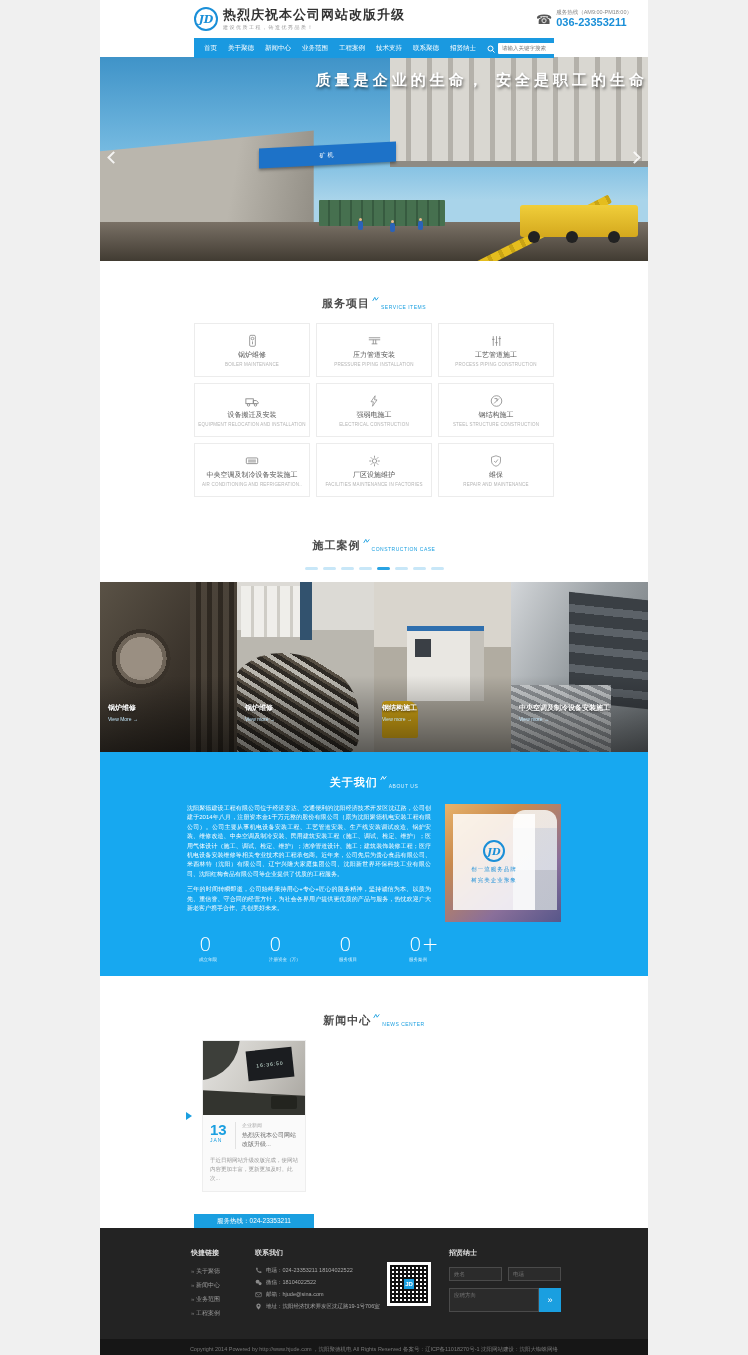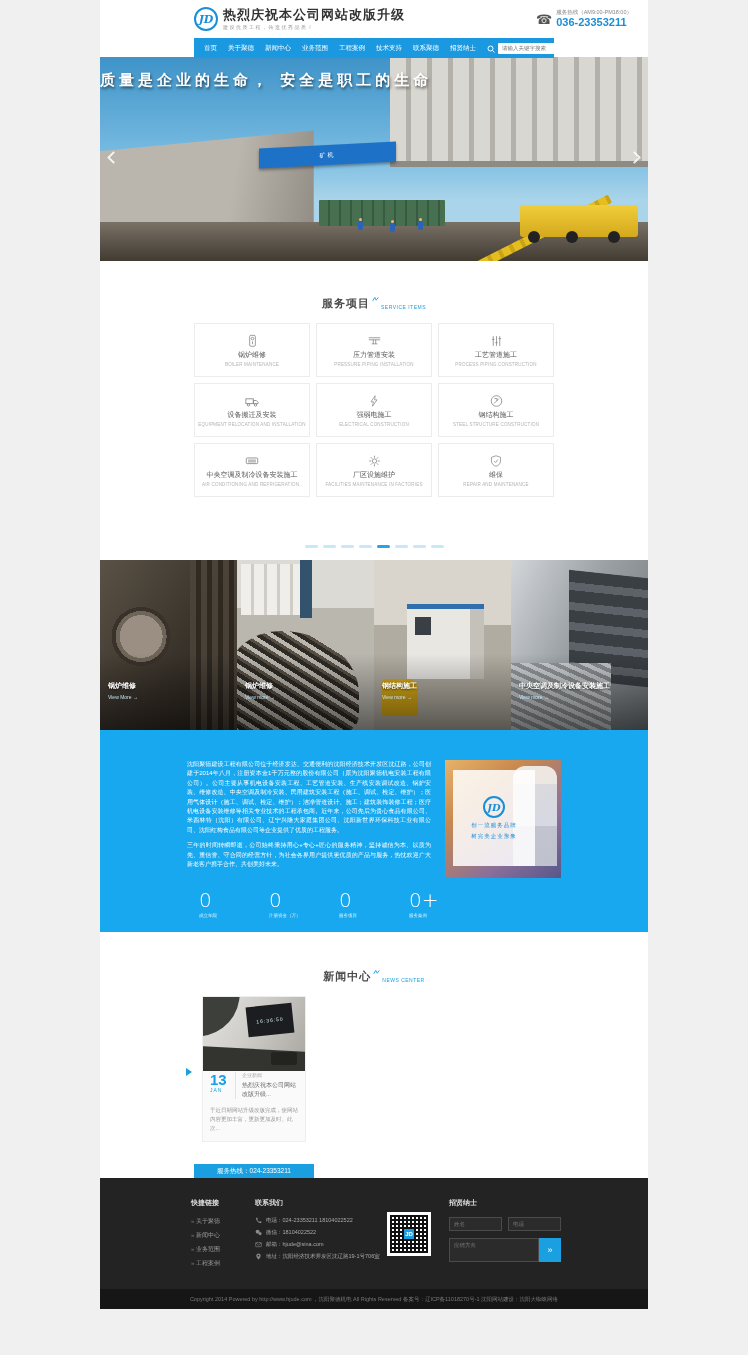--- a/index.html
+++ b/index.html
@@ -42,21 +42,21 @@
               background:linear-gradient(#f0ce3a,#d4a81d); border-radius:3px; }
   .bn-crane i { position:absolute; bottom:-6px; width:12px; height:12px; background:#222; border-radius:50%; }
   .bn-crane i:nth-child(1){left:8px;} .bn-crane i:nth-child(2){left:46px;} .bn-crane i:nth-child(3){left:88px;}
   .bn-truck { position:absolute; left:40%; bottom:17%; width:23%; height:13%;
               background:repeating-linear-gradient(90deg,#46704f 0 9px,#375b40 9px 11px); border-radius:1px; }
   .bn-sign { position:absolute; left:29%; top:43%; width:25%; height:10%; background:#1d72c8;
              transform:skewY(-3deg); display:flex; align-items:center; justify-content:center;
              color:#fff; font-size:6px; letter-spacing:2px; box-shadow:0 2px 3px rgba(0,0,0,.35); }
   .bn-worker { position:absolute; width:5px; height:9px; background:#2b63b8; border-radius:2px; }
   .bn-worker::before { content:""; position:absolute; top:-3px; left:1px; width:3px; height:3px; border-radius:50%; background:#e8b88a; }
-  .bn-slogan { position:absolute; top:14px; width:100%; text-align:left; color:#fff;
+  .bn-slogan { position:absolute; top:14px; width:100%; text-align:right; color:#fff;
                font-family:"DejaVu Serif", serif; font-weight:bold; font-size:15px; letter-spacing:4px;
                text-shadow:1px 2px 3px rgba(0,0,0,.55); z-index:2; }
   .b-arrow { position:absolute; top:47%; width:9px; height:9px; border-left:2px solid rgba(255,255,255,.85);
              border-bottom:2px solid rgba(255,255,255,.85); cursor:pointer; z-index:2; }
   .b-arrow.left { left:9px; transform:rotate(45deg); }
   .b-arrow.right { right:9px; transform:rotate(-135deg); }
 
   
   .sec-title { display:flex; justify-content:center; align-items:flex-end; gap:2px; }
   .t-cn { font-size:11px; font-weight:bold; color:#4a4a4a; letter-spacing:1px; }
@@ -132,21 +132,21 @@
                 border-top:4px solid transparent; border-bottom:4px solid transparent; border-left:6px solid #1a9fe0; cursor:pointer; }
   .news-card { width:104px; margin-left:8px; background:#fafafa; border:1px solid #eee; cursor:pointer; }
   .news-img { position:relative; height:74px; overflow:hidden;
               background:linear-gradient(120deg,#e4e3e0 0%,#cfcdc8 45%,#a7a49e 100%); }
   .ni-arm { position:absolute; left:-8px; top:-8px; width:42px; height:50px; background:#3d3f3a;
             border-radius:0 0 44px 0; transform:rotate(8deg); }
   .ni-laptop { position:absolute; right:12px; top:8px; width:46px; height:30px; background:#1b1d20; transform:rotate(-6deg);
                display:flex; align-items:center; justify-content:center; color:#cfe8dd; font-size:5px; letter-spacing:1px; }
   .ni-desk { position:absolute; bottom:-10px; left:-4px; right:-4px; height:32px; background:#33342f; transform:rotate(3deg); }
   .ni-pad { position:absolute; right:8px; bottom:6px; width:26px; height:13px; background:#23241f; border-radius:2px; z-index:2; }
-  .news-body { padding:1px 7px 8px; }
+  .news-body { padding:7px 7px 8px; }
   .news-top { display:flex; }
   .nb-date { width:26px; border-right:1px solid #e2e2e2; padding-right:4px; flex:none; }
   .nb-day { color:#1a9fe0; font-size:15px; font-weight:bold; line-height:1; }
   .nb-month { color:#1a9fe0; font-size:5px; letter-spacing:1px; }
   .nb-info { padding-left:6px; }
   .nb-cat { color:#aaa; font-size:5px; }
   .nb-title { color:#666; font-size:6px; margin-top:3px; }
   .nb-excerpt { color:#9a9a9a; font-size:5.5px; line-height:9px; margin-top:7px; }
 
   
@@ -336,20 +336,27 @@
               <path d="M5.5 8 l2 2 l3 -4" fill="none" stroke="#888"></path>
             </svg>
           </span>
         <span class="svc-name">维保</span>
         <span class="svc-en">REPAIR AND MAINTENANCE</span>
       </div>
     </div>
   </section>
 
   <section class="cases">
+    <div class="sec-title">
+      <span class="t-cn">施工案例</span>
+      <span class="t-mark"><svg width="7" height="7" viewBox="0 0 10 10">
+            <polyline points="1,7 4,2 6,6 9,2" fill="none" stroke="#1a9fe0" stroke-width="1.3"></polyline>
+          </svg></span>
+      <span class="t-en">CONSTRUCTION CASE</span>
+    </div>
     <div class="dots">
       <span class="dot"></span>
       <span class="dot"></span>
       <span class="dot"></span>
       <span class="dot"></span>
       <span class="dot active"></span>
       <span class="dot"></span>
       <span class="dot"></span>
       <span class="dot"></span>
     </div>
@@ -386,20 +393,27 @@
         <div class="case-cap">
           <div class="cap-name">中央空调及制冷设备安装施工</div>
           <div class="cap-more">View more →</div>
         </div>
       </div>
     </div>
   </section>
 
   <section class="about">
     <div class="about-inner">
+      <div class="sec-title on-blue">
+        <span class="t-cn">关于我们</span>
+        <span class="t-mark"><svg width="7" height="7" viewBox="0 0 10 10">
+              <polyline points="1,7 4,2 6,6 9,2" fill="none" stroke="#ffffff" stroke-width="1.3"></polyline>
+            </svg></span>
+        <span class="t-en">ABOUT US</span>
+      </div>
       <div class="about-row">
         <div class="about-text">
           <p>沈阳聚德建设工程有限公司位于经济发达、交通便利的沈阳经济技术开发区沈辽路，公司创建于2014年八月，注册资本金1千万元整的股份有限公司（原为沈阳聚德机电安装工程有限公司）。公司主要从事机电设备安装工程、工艺管道安装、生产线安装调试改造、锅炉安装、维修改造、中央空调及制冷安装、民用建筑安装工程（施工、调试、检定、维护）；医用气体设计（施工、调试、检定、维护）；洁净管道设计、施工；建筑装饰装修工程；医疗机电设备安装维修等相关专业技术的工程承包商。近年来，公司先后为贵心食品有限公司、米西林特（沈阳）有限公司、辽宁兴隆大家庭集团公司、沈阳新世界环保科技工业有限公司、沈阳红梅食品有限公司等企业提供了优质的工程服务。</p>
           <p>三年的时间转瞬即逝，公司始终秉持用心+专心+匠心的服务精神，坚持诚信为本、以质为先、重信誉、守合同的经营方针，为社会各界用户提供更优质的产品与服务，热忱欢迎广大新老客户携手合作、共创美好未来。</p>
         </div>
         <div class="about-photo">
           <div class="ap-figure"></div>
           <div class="photo-card">
             <span class="logo-mark">JD</span>
             <span class="pc-line">创一流服务品牌</span>

